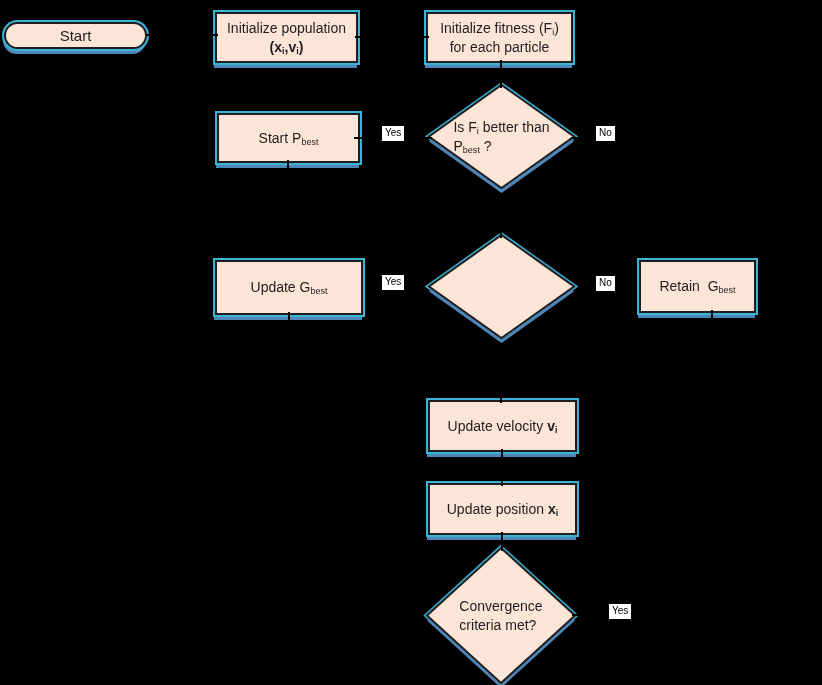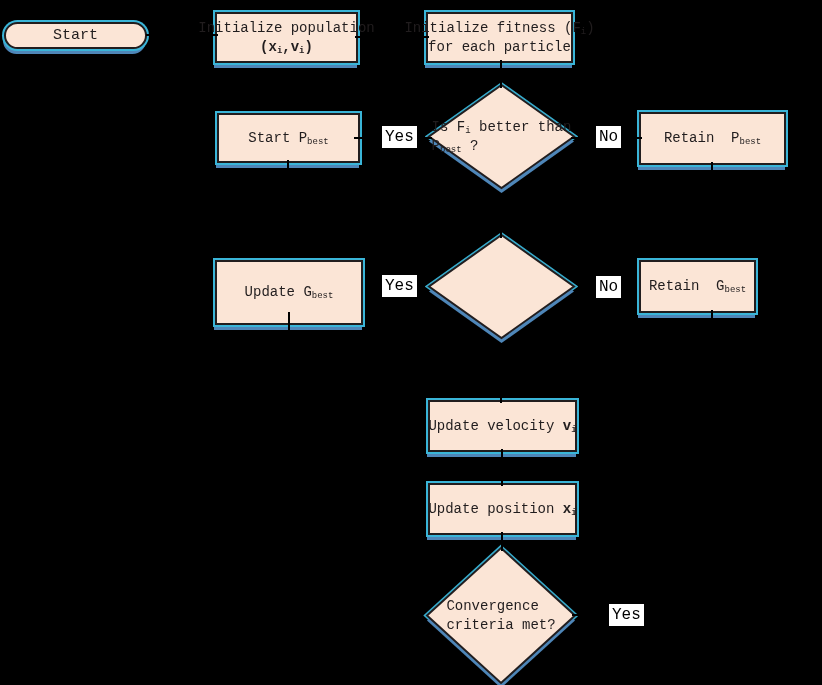--- a/index.html
+++ b/index.html
@@ -1,19 +1,19 @@
 <!DOCTYPE html>
 <html style="--background: #000000; --shape_fill: #fbe5d6; --shape_border: #211d1e; --text: #211d1e; --glow: #3ab5d8; --shadow: #4e86b8; --label_bg: #ffffff; --label_text: #000000; --line: #000000;"><head>
 <meta charset="utf-8">
 <style>
   html,body{margin:0;padding:0;background:#000;}
   .stage{
     position:relative;width:822px;height:685px;overflow:hidden;
     background:var(--background,#000);
-    font-family:Liberation Mono, monospace;
+    font-family:Liberation Sans, sans-serif;
     color:var(--text,#1f1a17);
   }
   .node{
     position:absolute;display:flex;flex-direction:column;
     align-items:center;justify-content:center;text-align:center;
     box-sizing:border-box;z-index:2;
   }
   .box{
     background:var(--shape_fill,#fbe5d6);
     border:2px solid var(--shape_border,#1f1a17);
@@ -24,21 +24,21 @@
   .dsvg{position:absolute;left:-4px;top:-4px;z-index:1;}
   .dtxt{position:relative;z-index:2;display:flex;flex-direction:column;align-items:flex-start;justify-content:center;}
   .txt{white-space:pre;font-size:14px;line-height:1.32;}
   .big{font-size:15px;}
   .sub{font-size:9px;}
   .subpos{position:relative;top:2px;}
   .b{font-weight:bold;}
   .conn{position:absolute;background:var(--line,#000);z-index:3;}
   .elabel{
     position:absolute;background:var(--label_bg,#fff);color:var(--label_text,#000);
-    font-size:16px;line-height:1.25;padding:1px 3px;z-index:4;white-space:pre;
+    font-size:10px;line-height:1.25;padding:1px 3px;z-index:4;white-space:pre;
   }
 </style>
 </head>
 <body>
 
 <div class="stage">
 
   <div class="conn" style="left:146px;top:34px;width:72px;height:2px"></div>
   <div class="conn" style="left:355px;top:36px;width:74px;height:2px"></div>
   <div class="conn" style="left:500px;top:60px;width:2px;height:28px"></div>
@@ -79,25 +79,22 @@
       <polygon points="76.5,4 149,55.5 76.5,107 4,55.5" fill="none" stroke="var(--glow)" stroke-width="5" opacity="0.95"></polygon>
       <polygon points="76.5,9 149,60.5 76.5,112 4,60.5" fill="var(--shadow)"></polygon>
       <polygon points="76.5,4 149,55.5 76.5,107 4,55.5" fill="var(--shape_fill)" stroke="var(--shape_border)" stroke-width="2"></polygon>
     </svg>
     <div class="dtxt">
       <div class="txt"><span>Is F</span><span class="sub subpos">i</span><span> better than</span></div>
       <div class="txt"><span>P</span><span class="sub subpos">best</span><span> ?</span></div>
     </div>
   </div>
 
-  <div class="node box" style="left:639px;top:112px;width:147px;height:53px">
-    <div class="txt"><span>Retain  P</span><span class="sub subpos">best</span></div>
-  </div>
 
-  <div class="node box" style="left:215px;top:260px;width:148px;height:65px">
+  <div class="node box" style="left:215px;top:260px;width:148px;height:55px">
     <div class="txt"><span>Update G</span><span class="sub subpos">best</span></div>
   </div>
 
   <div class="node diamond" style="left:429px;top:235px;width:145px;height:103px">
     <svg class="dsvg" width="153" height="117">
       <polygon points="76.5,4 149,55.5 76.5,107 4,55.5" fill="none" stroke="var(--glow)" stroke-width="5" opacity="0.95"></polygon>
       <polygon points="76.5,9 149,60.5 76.5,112 4,60.5" fill="var(--shadow)"></polygon>
       <polygon points="76.5,4 149,55.5 76.5,107 4,55.5" fill="var(--shape_fill)" stroke="var(--shape_border)" stroke-width="2"></polygon>
     </svg>
   </div>

